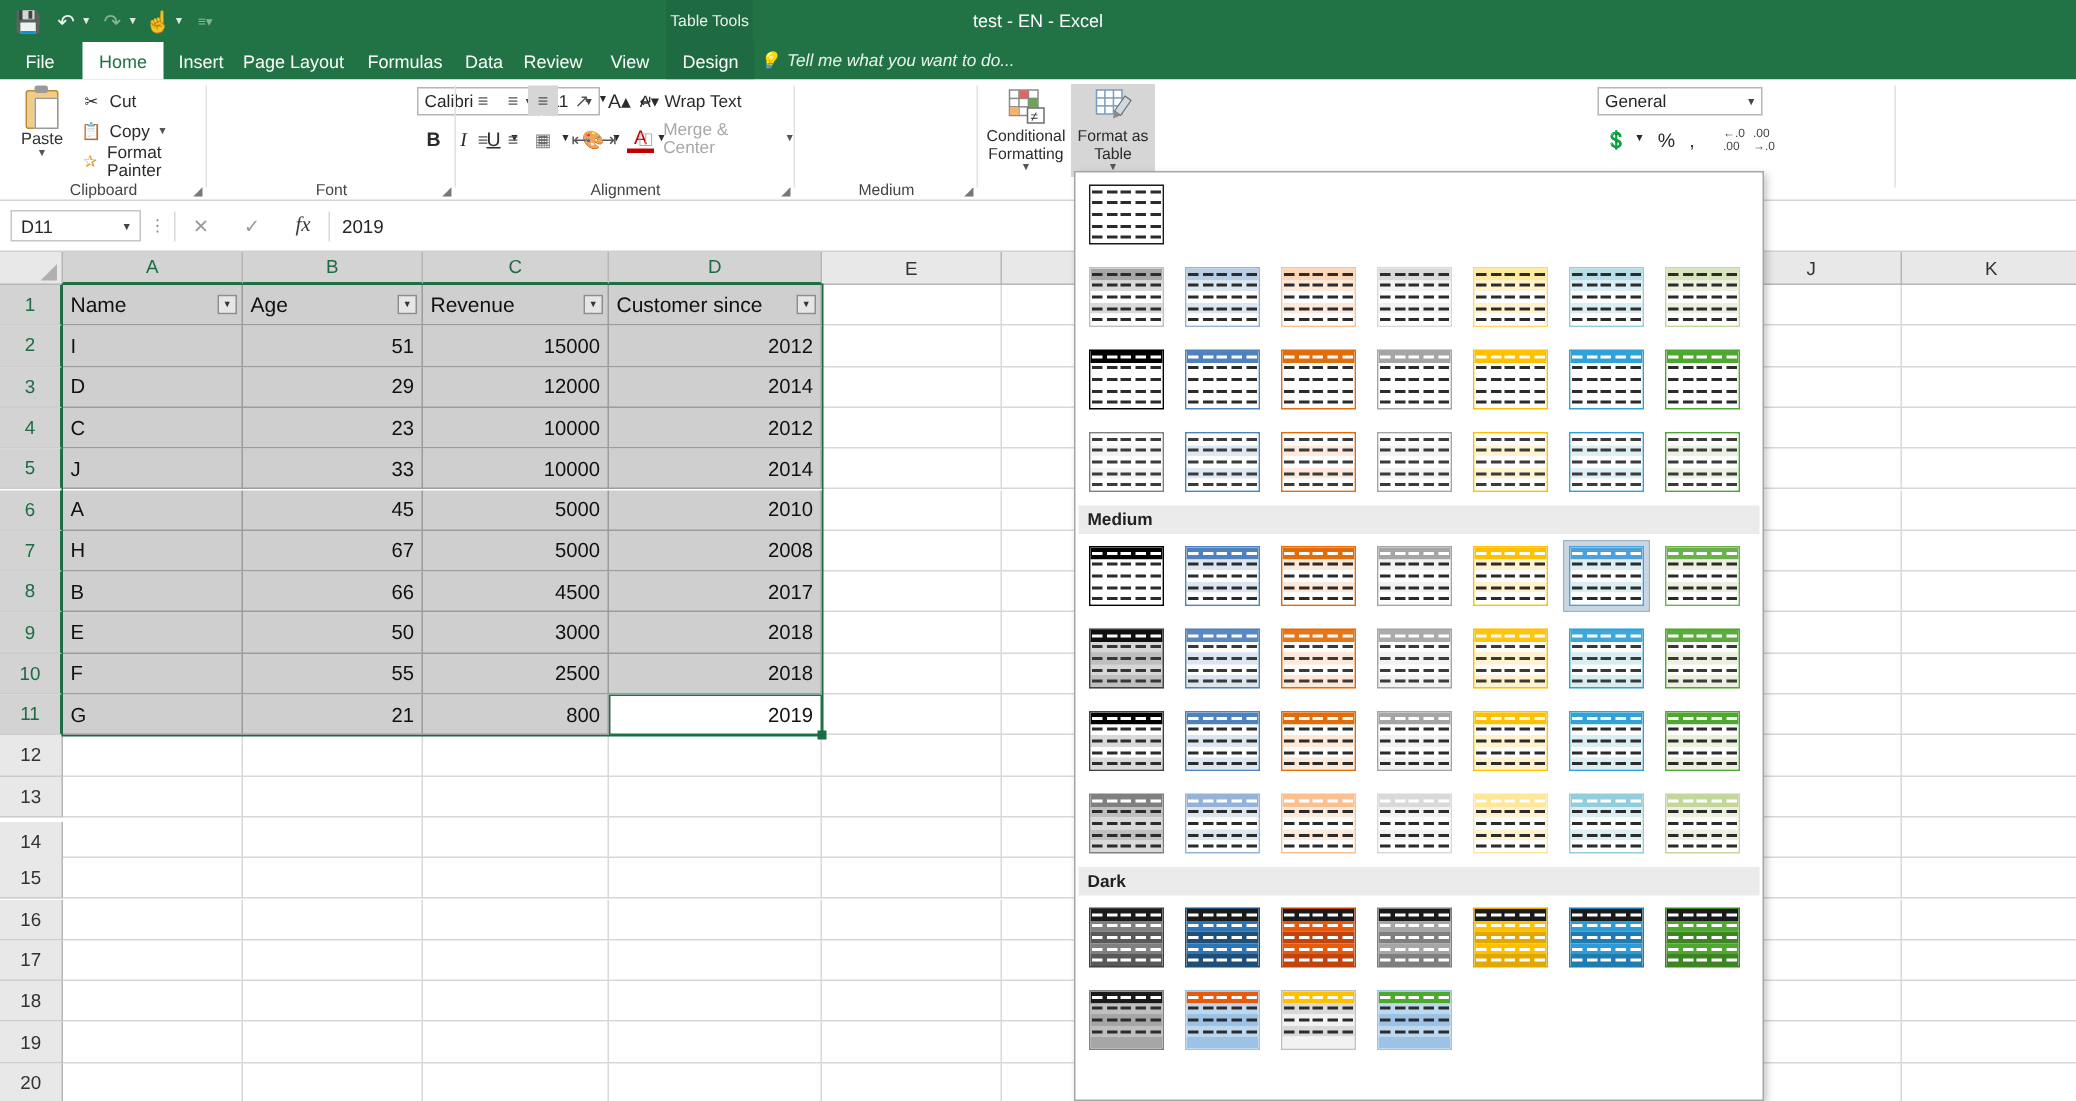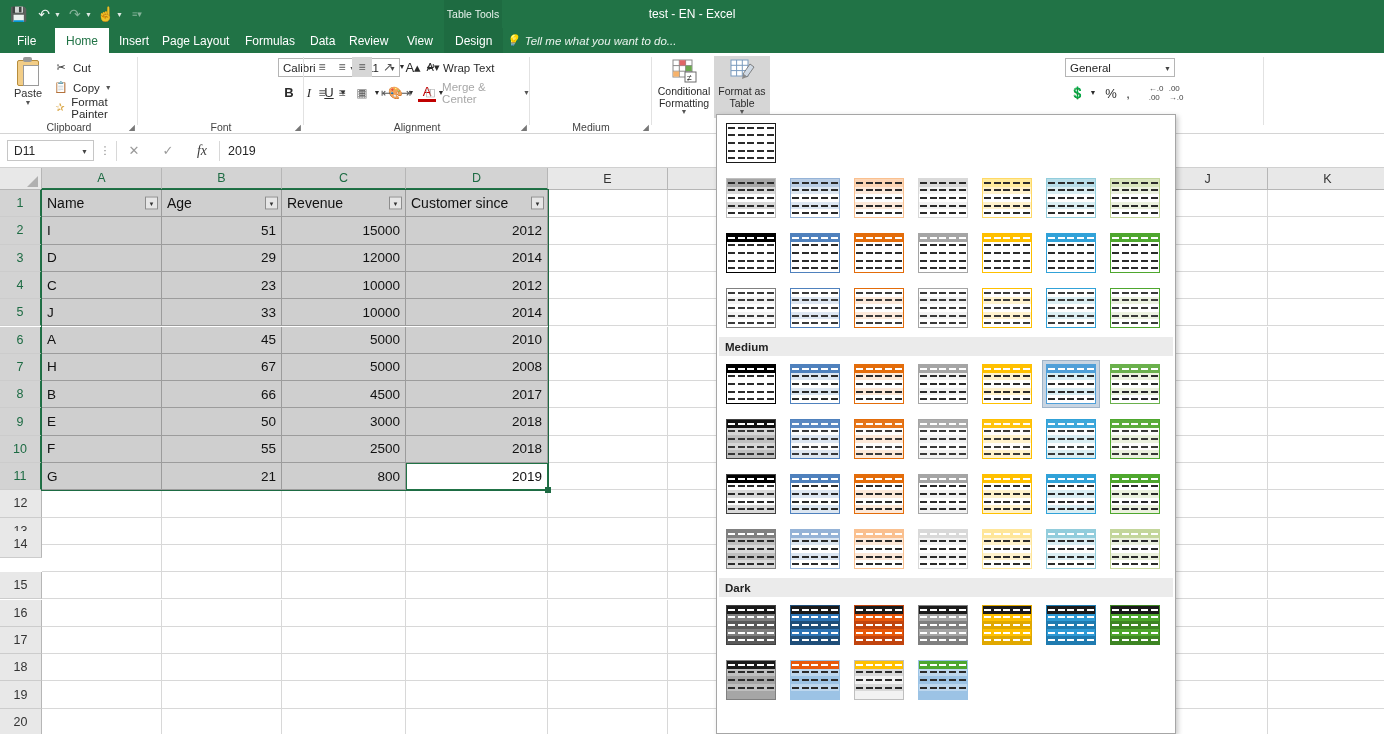--- a/index.html
+++ b/index.html
@@ -413,21 +413,21 @@
       <div class="rowhead sel" style="top: 103.9px;">4</div>
       <div class="rowhead sel" style="top: 131.2px;">5</div>
       <div class="rowhead sel" style="top: 158.5px;">6</div>
       <div class="rowhead sel" style="top: 185.8px;">7</div>
       <div class="rowhead sel" style="top: 213.1px;">8</div>
       <div class="rowhead sel" style="top: 240.4px;">9</div>
       <div class="rowhead sel" style="top: 267.7px;">10</div>
       <div class="rowhead sel" style="top: 295px;">11</div>
       <div class="rowhead" style="top: 322.3px; text-align: center;">12</div>
       <div class="rowhead" style="top: 349.6px;">13</div>
-      <div class="rowhead" style="top: 363px;">14</div>
+      <div class="rowhead" style="top: 380px;">14</div>
       <div class="rowhead" style="top: 404.2px;">15</div>
       <div class="rowhead" style="top: 431.5px;">16</div>
       <div class="rowhead" style="top: 458.8px;">17</div>
       <div class="rowhead" style="top: 486.1px;">18</div>
       <div class="rowhead" style="top: 513.4px;">19</div>
       <div class="rowhead" style="top: 540.7px;">20</div>
     </div>
   <div class="cellarea" id="cellarea">
       <div class="gcell tbl hdr" style="left: 0px; top: 0px; width: 120px; padding-right: 18px;">
         <span>Name</span>

